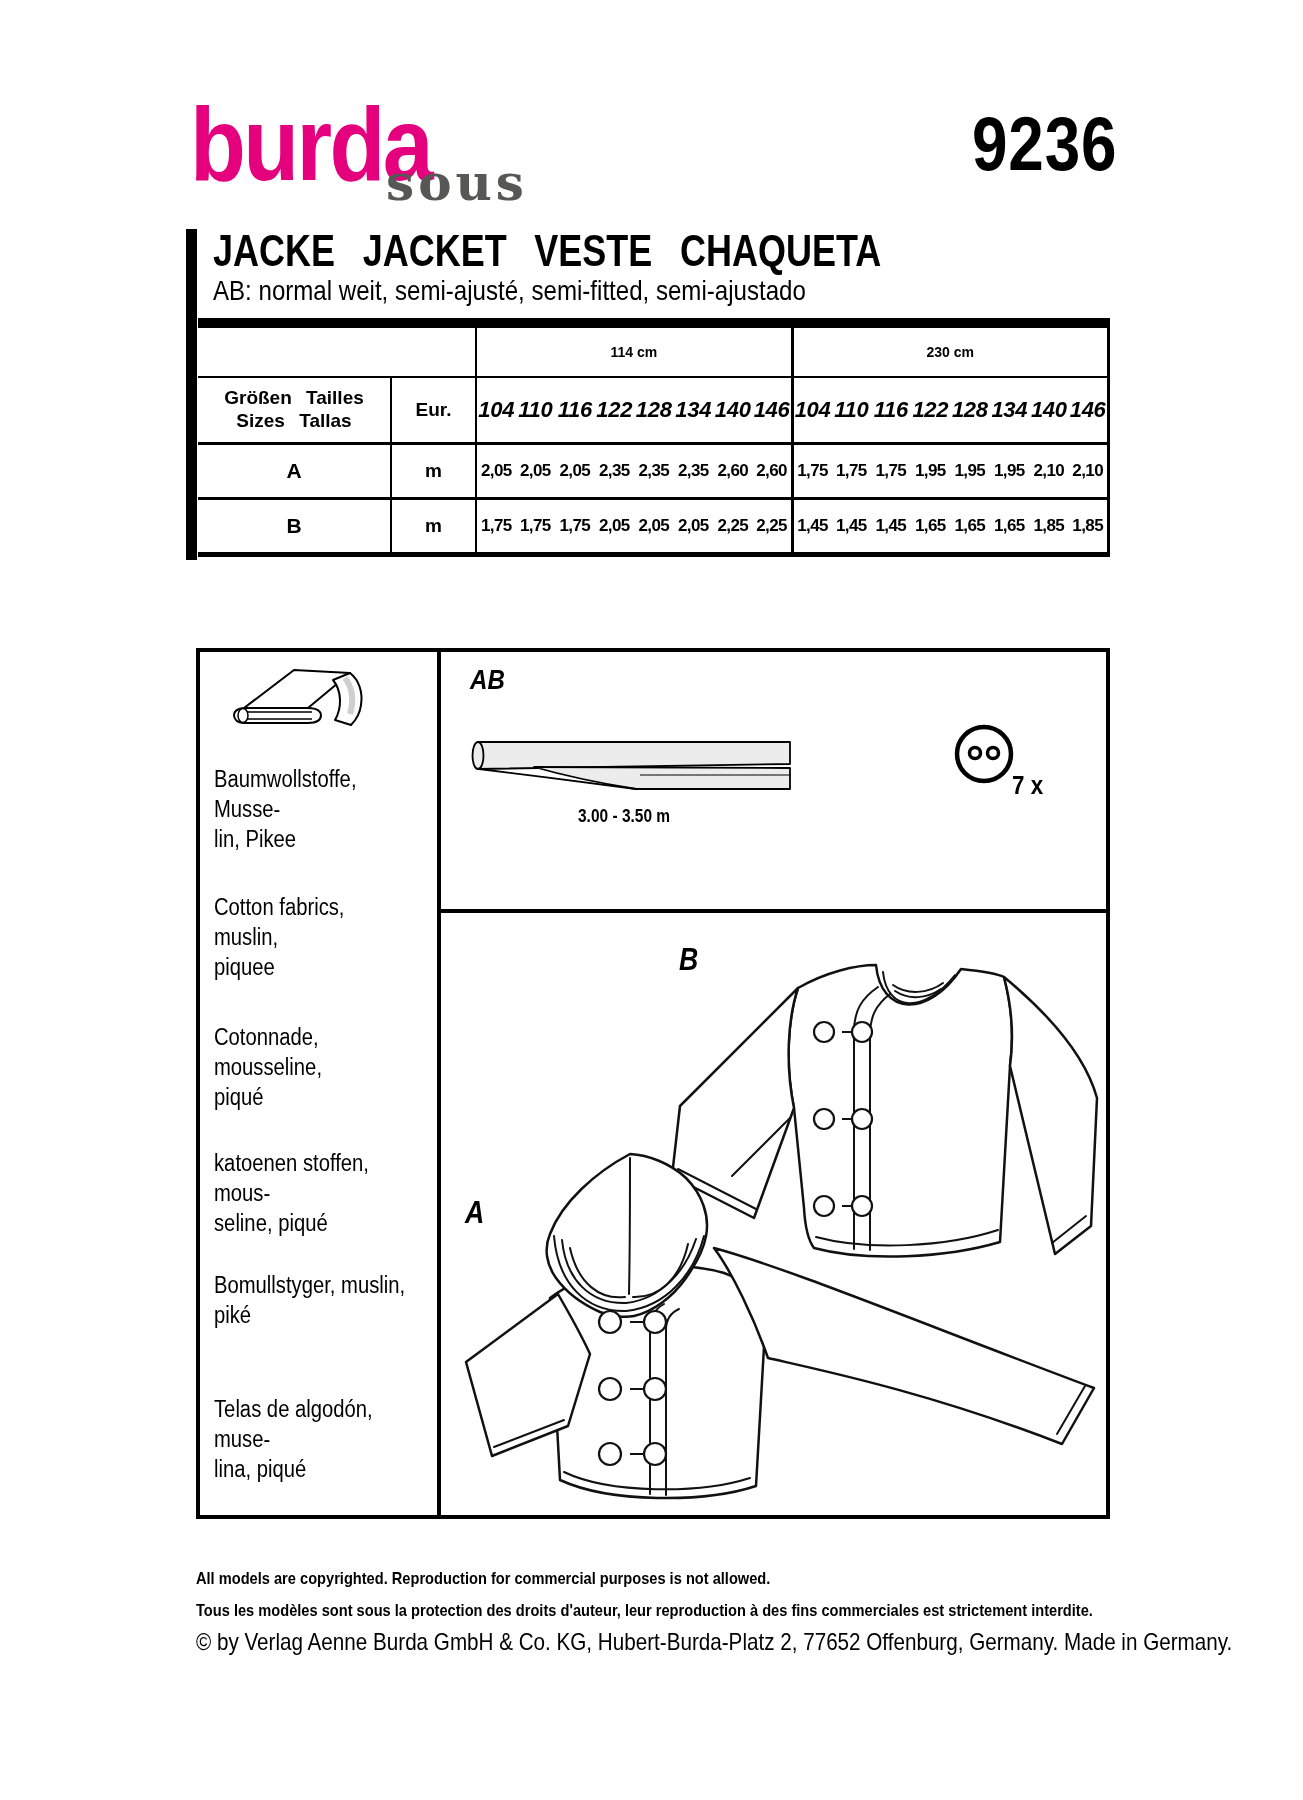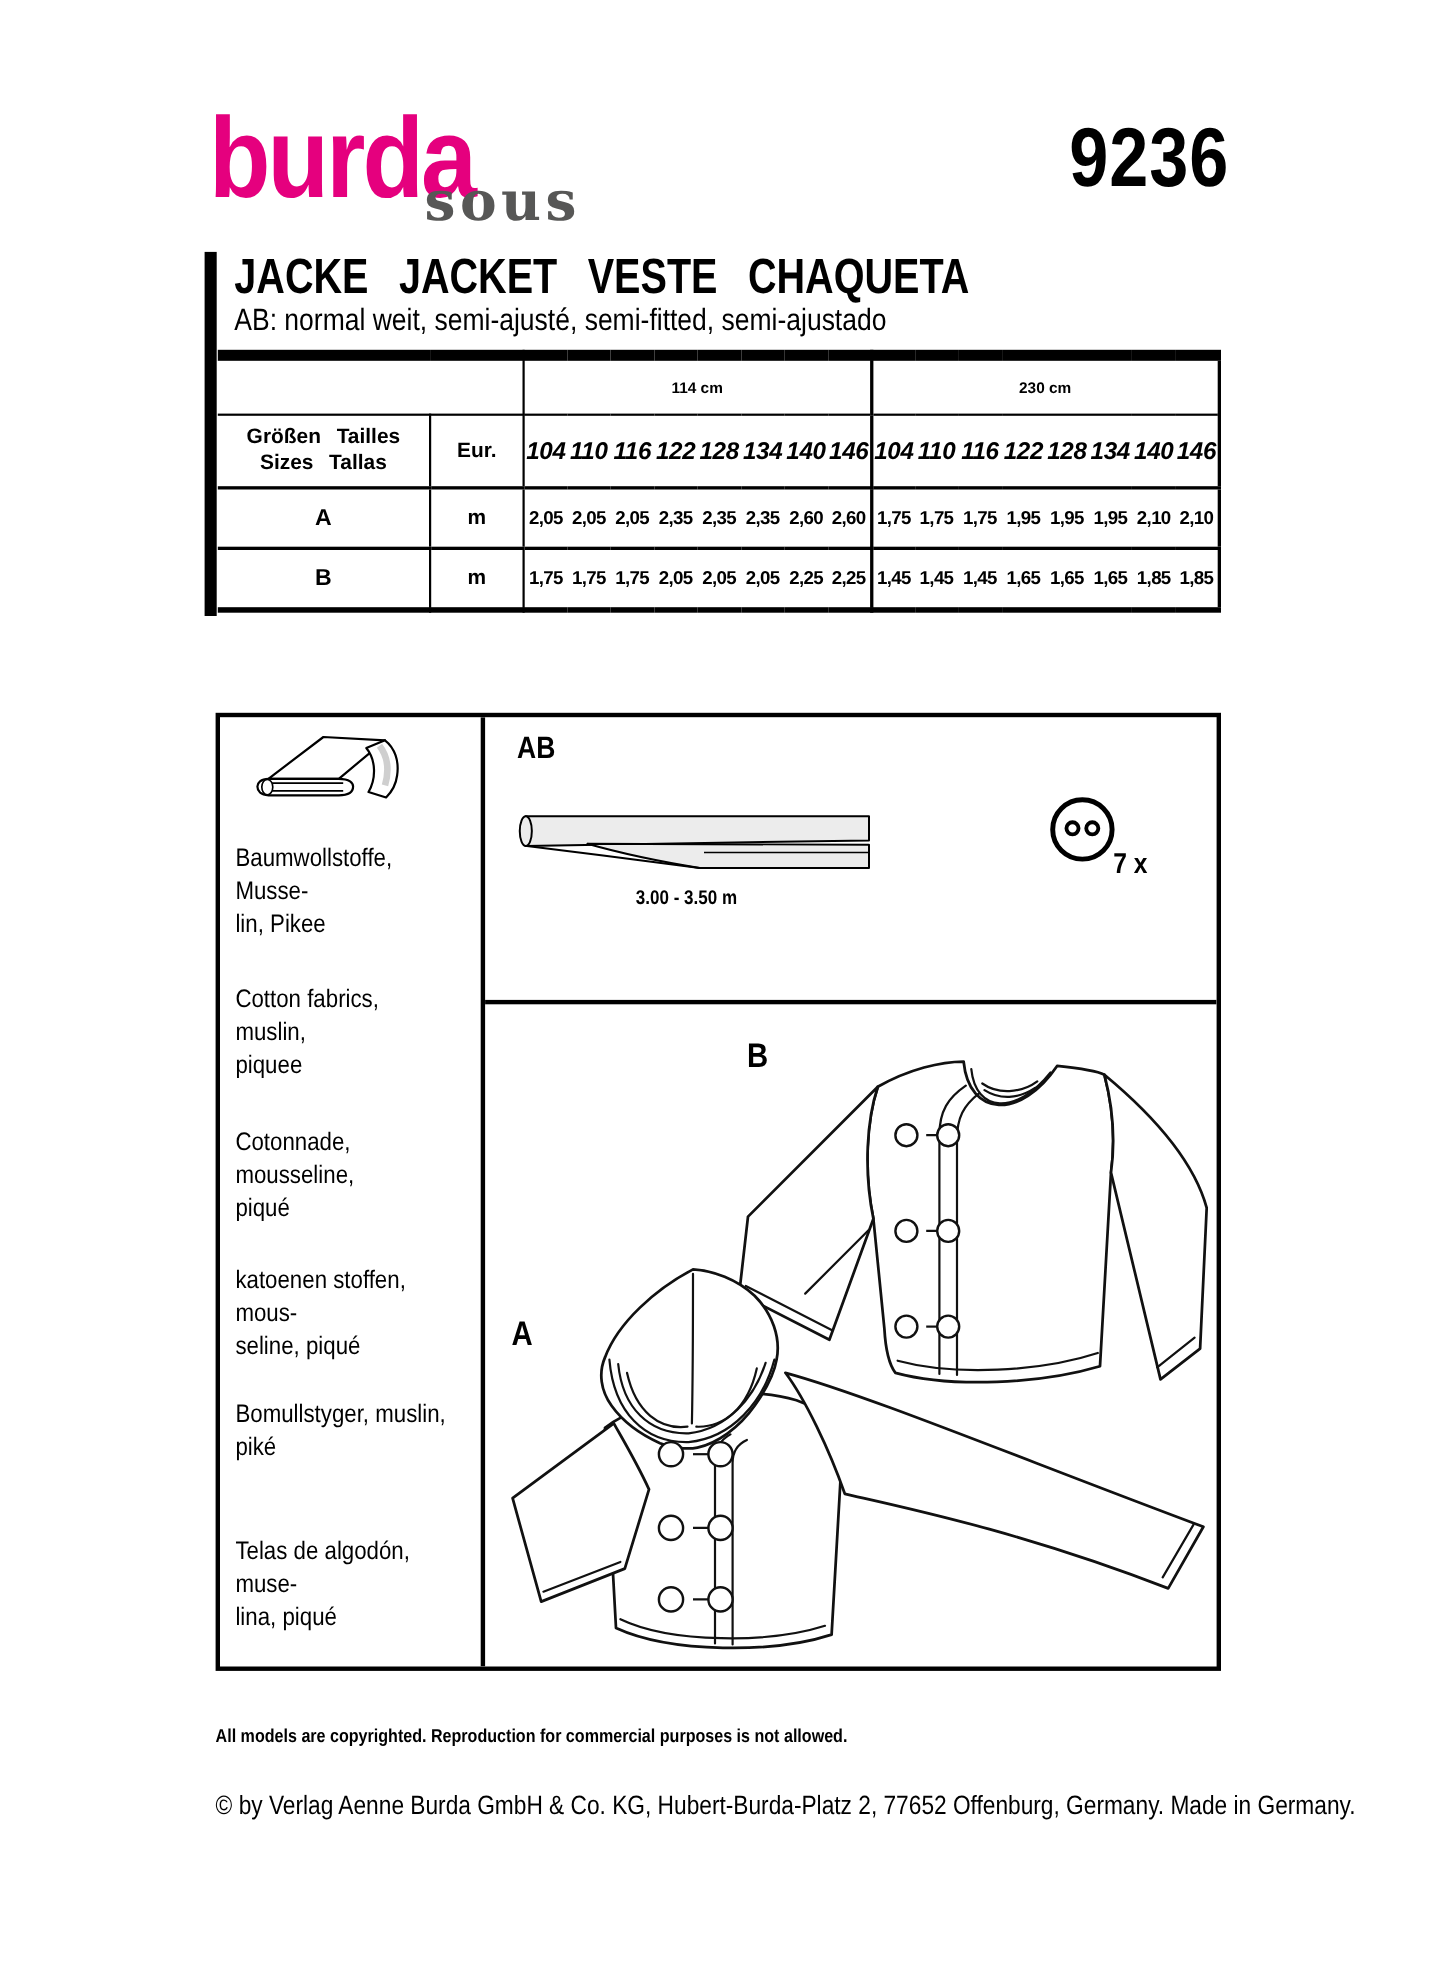--- a/index.html
+++ b/index.html
@@ -44,21 +44,21 @@
   tr.rowB td{height:52px;}
   tr.r1 td{height:48px;}
 
   
   .box{left:196px;top:648px;width:914px;height:871px;border:4px solid #000;box-sizing:border-box;
        overflow:hidden;}
   .vdiv{left:237px;top:0;width:4px;height:863px;background:#000;}
   .hdiv{left:241px;top:257px;width:665px;height:4px;background:#000;}
   .mat-text{left:14px;width:222px;font-size:23px;line-height:30px;white-space:pre-line;
             transform:scaleX(.88);transform-origin:0 0;}
-  .viewlab{font-size:28px;font-weight:bold;line-height:1;}
+  .viewlab{font-size:28px;font-weight:bold;line-height:1;font-style:italic;}
   .len-label{left:267px;top:154px;width:330px;text-align:center;font-size:18px;font-weight:bold;}
   .qty-label{left:812px;top:118px;font-size:26px;font-weight:bold;}
 
   .footer-line{left:196px;font-size:17px;font-weight:bold;line-height:1.2;}
   .footer-copy{left:196px;font-size:24px;font-weight:400;line-height:1.2;}
 
   svg{display:block;}
 </style>
 </head>
 <body>
@@ -303,17 +303,20 @@
             <path d="M172,243 L186,243"></path>
             <path d="M172,308 L186,308"></path>
         </g>
       </svg>
     </div>
   </div>
 
   <div class="abs footer-line" style="top:1569px;">
     <span class="cond">All models are copyrighted. Reproduction for commercial purposes is not allowed.</span>
   </div>
+  <div class="abs footer-line" style="top:1601px;">
+    <span class="cond">Tous les modèles sont sous la protection des droits d'auteur, leur reproduction à des fins commerciales est strictement interdite.</span>
+  </div>
   <div class="abs footer-copy" style="top:1628px;">
     <span class="cond">© by Verlag Aenne Burda GmbH &amp; Co. KG, Hubert-Burda-Platz 2, 77652 Offenburg, Germany. Made in Germany.</span>
   </div>
 
 </div>
 
 </body></html>

